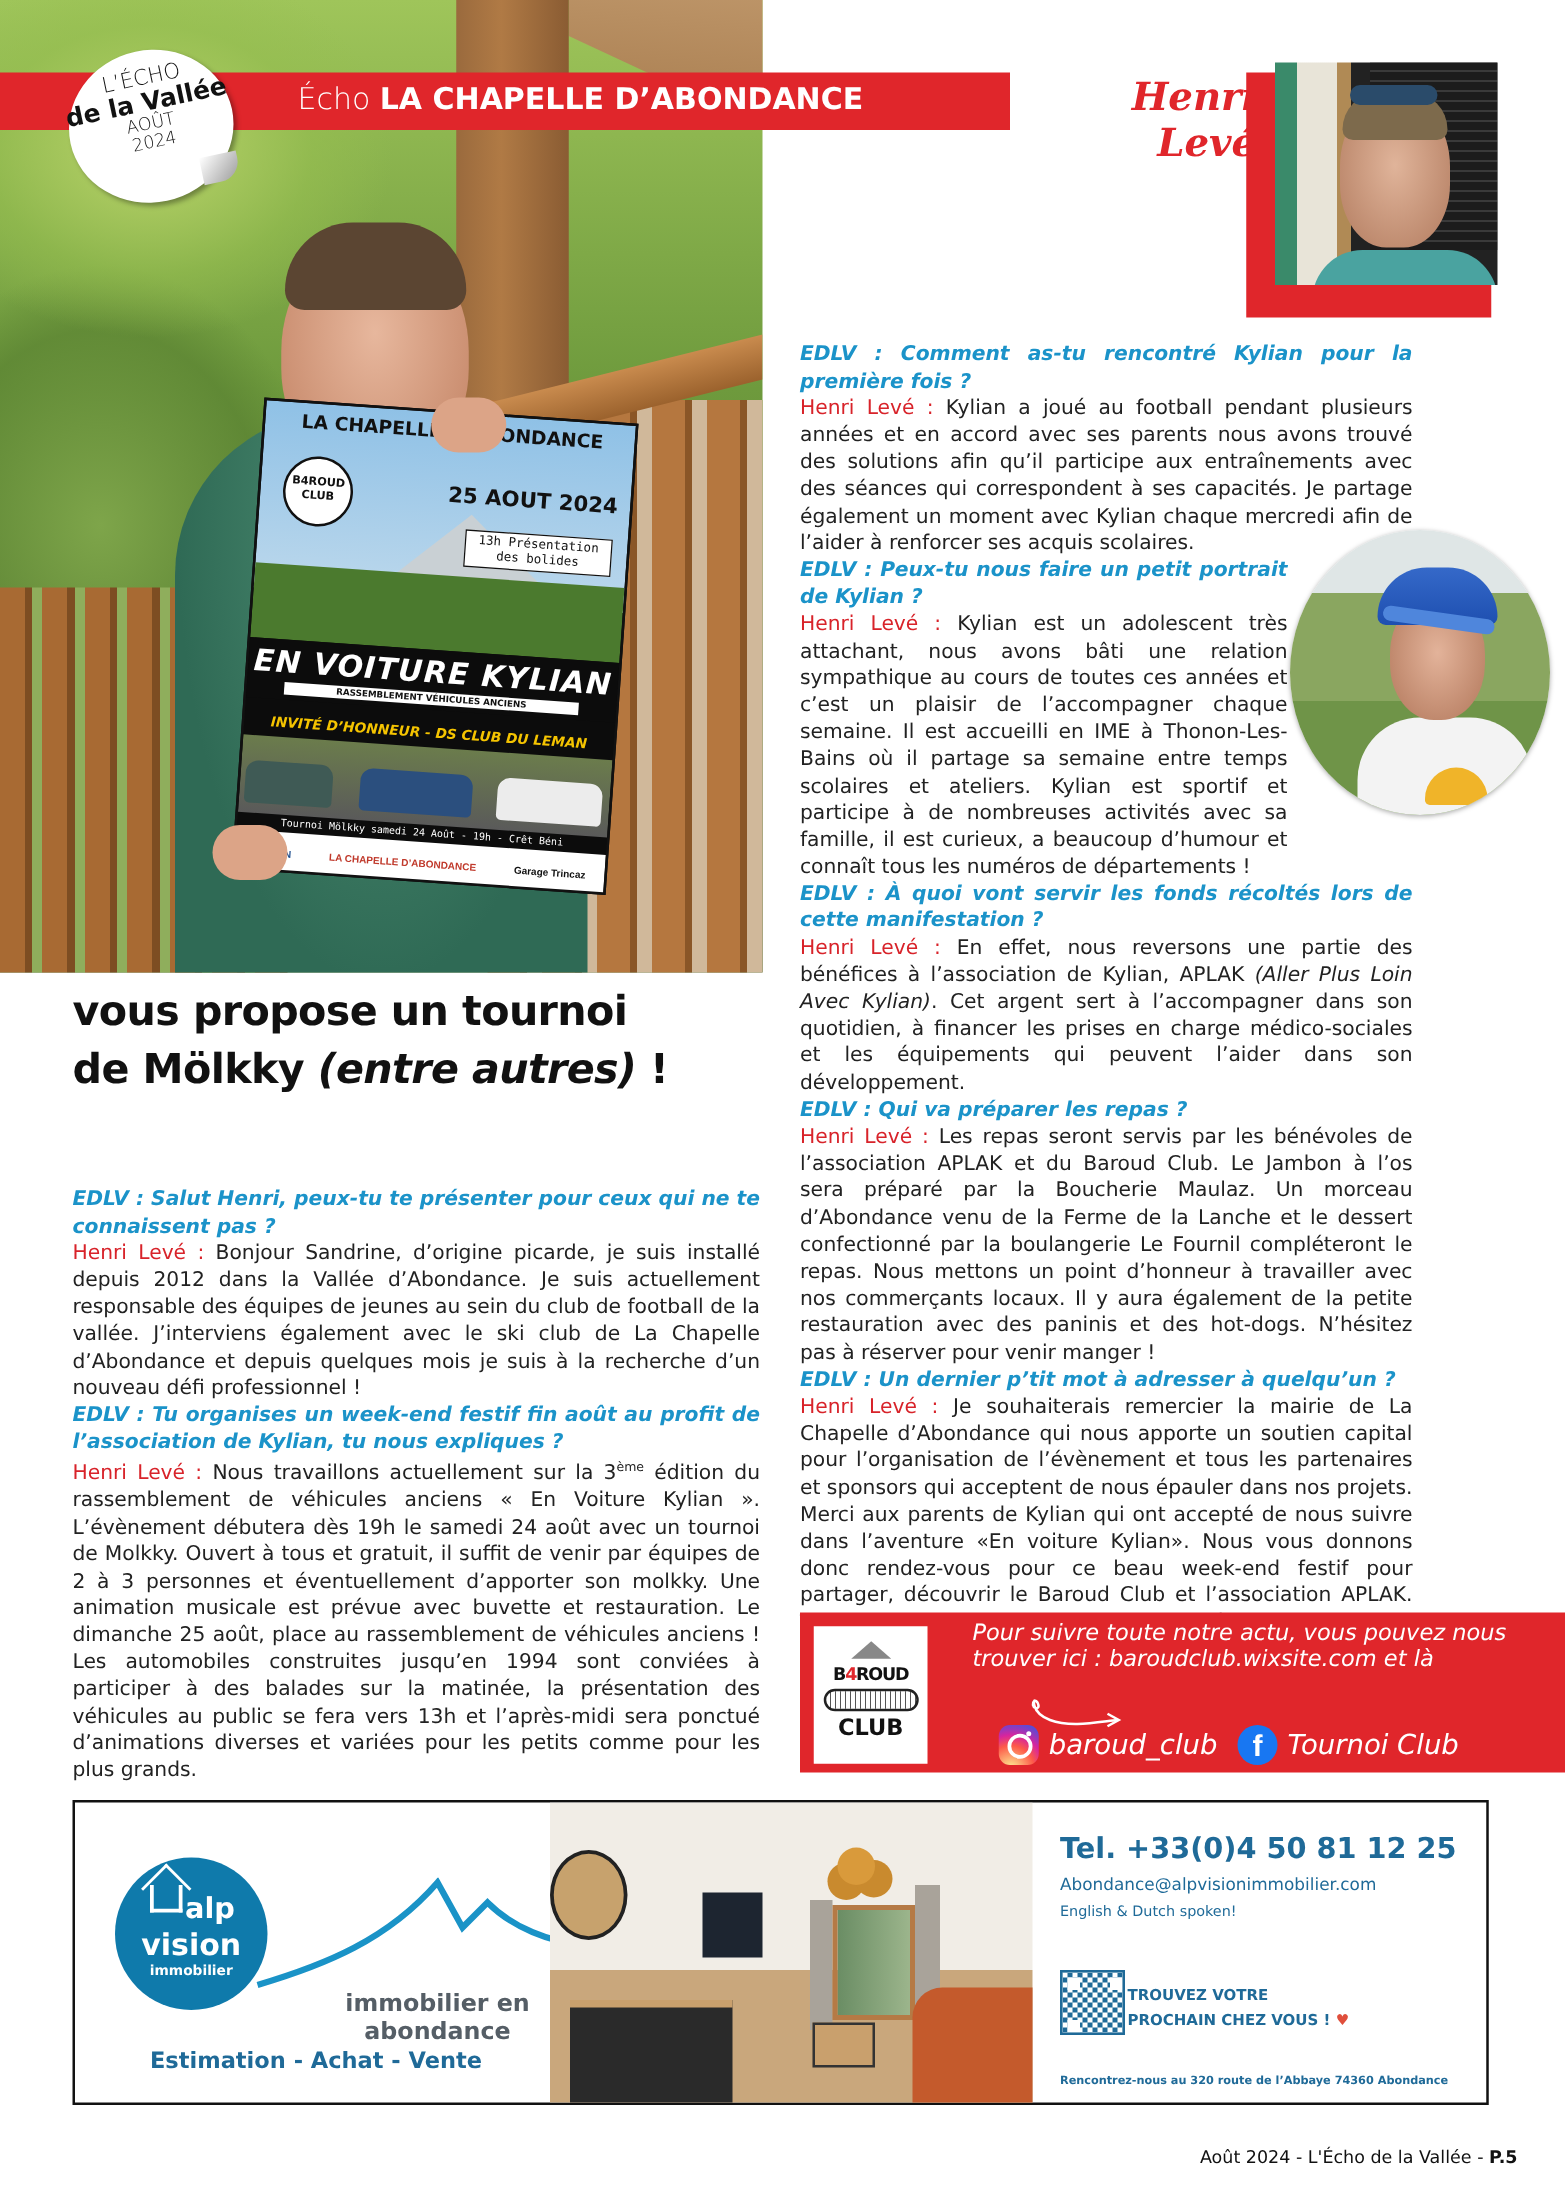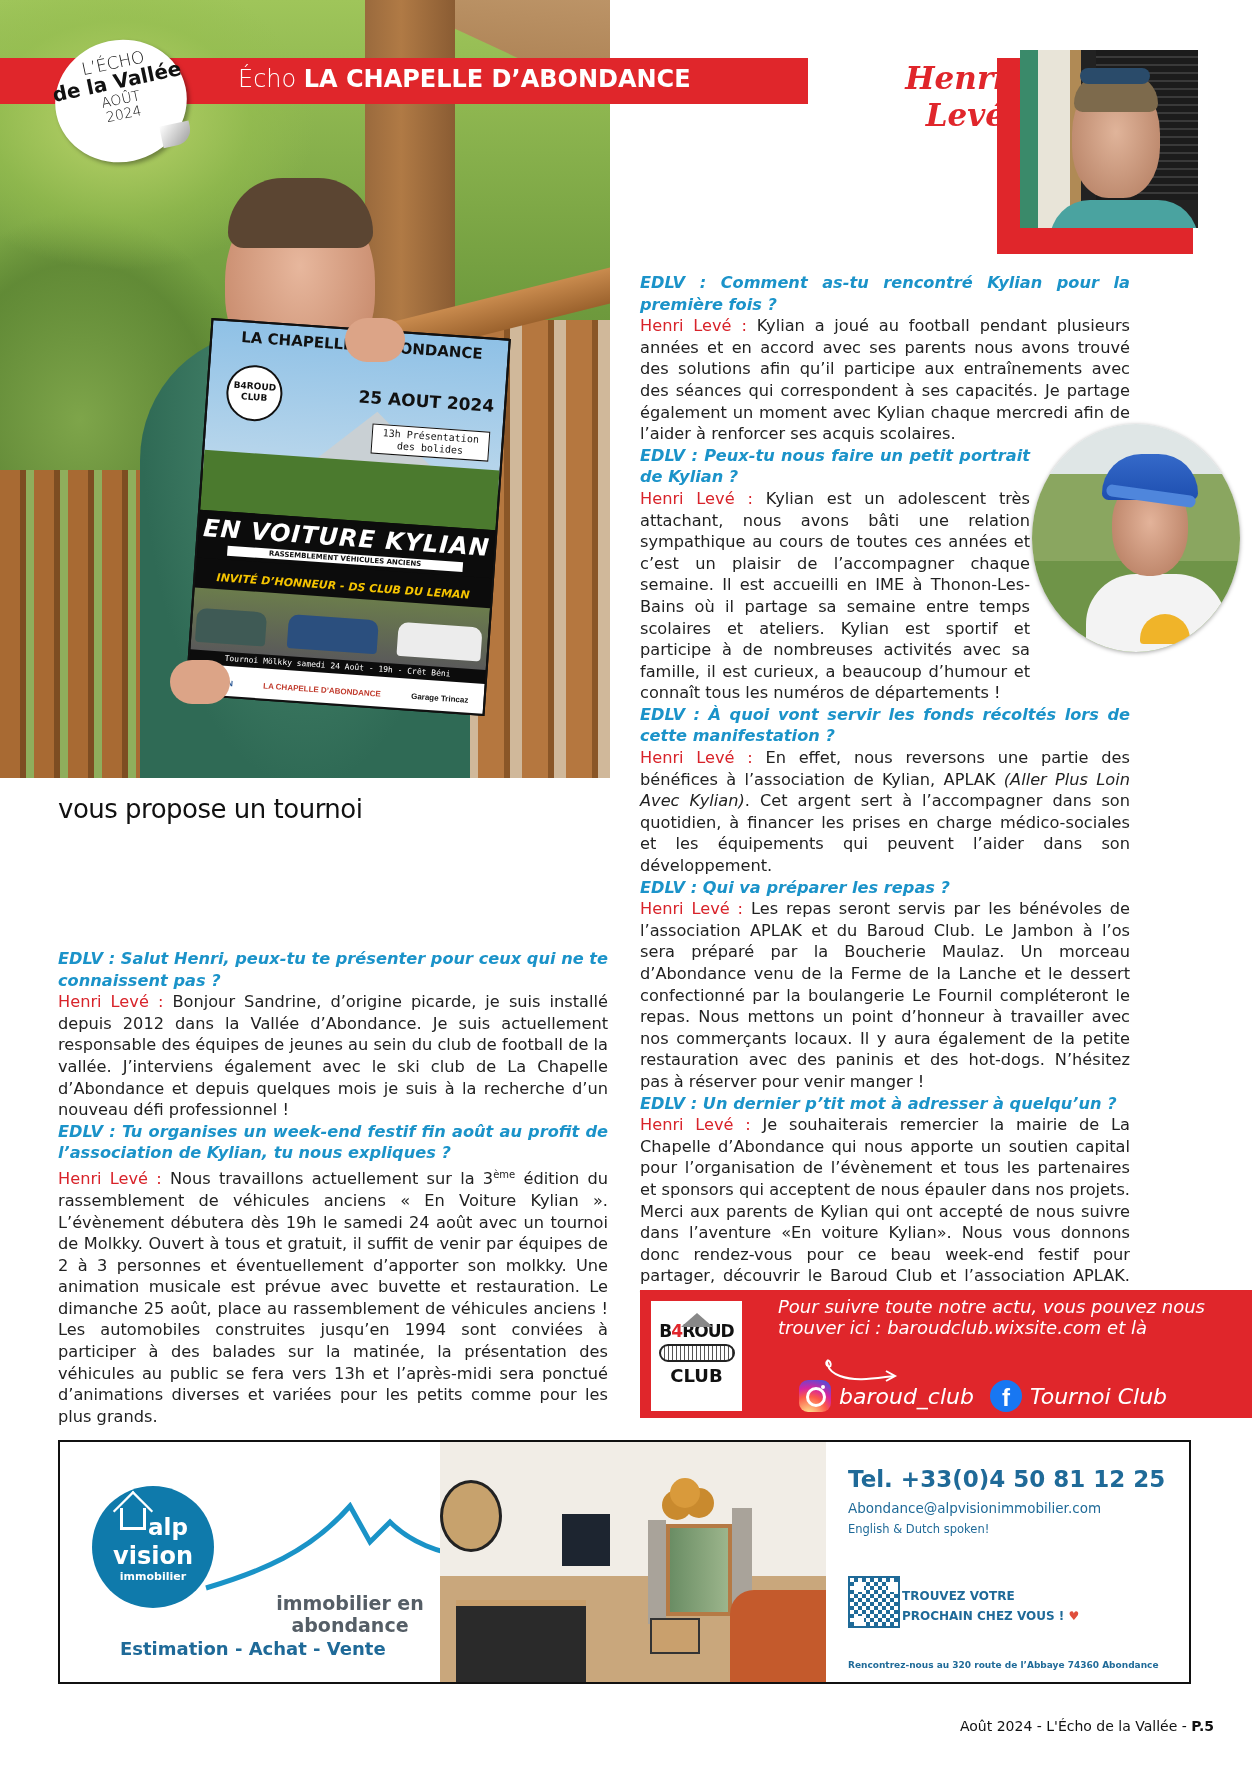--- a/index.html
+++ b/index.html
@@ -79,29 +79,29 @@
     background: linear-gradient(180deg,#dfe6e6 0 22%,#8aa660 22% 60%,#6f9448 60% 100%); }
   .kylian-photo .face { position: absolute; left: 80px; top: 54px; width: 76px; height: 98px; background: radial-gradient(ellipse at 50% 45%,#e3b39a,#b98064 85%); border-radius: 46%; }
   .kylian-photo .cap { position: absolute; left: 70px; top: 30px; width: 96px; height: 46px; background: linear-gradient(180deg,#3569c9,#1e4fb0); border-radius: 48px 48px 8px 8px; }
   .kylian-photo .brim { position: absolute; left: 74px; top: 66px; width: 90px; height: 12px; background: #4f86dc; border-radius: 6px; transform: rotate(8deg); }
   .kylian-photo .shirt { position: absolute; left: 54px; top: 150px; width: 140px; height: 80px; background: #f3f3f3; border-radius: 50px 50px 0 0; }
   .kylian-photo .print { position: absolute; left: 108px; top: 190px; width: 50px; height: 30px; background: #f0b429; border-radius: 26px 26px 4px 4px; }
 
   
   .headline { position: absolute; left: 58px; top: 786px; width: 560px; font-family: "DejaVu Sans", sans-serif; color: #111; }
   .headline .h1 { font-size: 41px; font-weight: normal; letter-spacing: 0.5px; line-height: 48px; }
-  .headline .h2 { font-size: 26px; font-weight: 400; line-height: 46px; letter-spacing: -0.5px; }
+  .headline .h2 { font-size: 33px; font-weight: 700; line-height: 46px; letter-spacing: -0.5px; }
   .headline .h2 i { font-style: italic; }
 
   .credit { font-style: italic; font-size: 11px; color: #444; margin-top: 4px; }
 
   
   .baroud-box { position: absolute; left: 640px; top: 1290px; width: 612px; height: 128px; background: #e0262b; }
   .baroud-logo { position: absolute; left: 11px; top: 11px; width: 91px; height: 110px; background: #fff; text-align: center; font-family: "DejaVu Sans", sans-serif; font-weight: bold; color: #111; }
-  .baroud-logo .l1 { display: block; font-size: 17px; margin-top: 20px; letter-spacing: -1px; }
+  .baroud-logo .l1 { display: block; font-size: 14px; margin-top: 31px; letter-spacing: -1px; }
   .baroud-logo .l1 .four { color: #e0262b; }
   .baroud-logo .grill { display: block; margin: 3px auto; width: 76px; height: 18px; border: 2px solid #222; border-radius: 9px; background: repeating-linear-gradient(90deg,#fff 0 3px,#555 3px 4px); }
   .baroud-logo .l2 { display: block; font-size: 18px; }
   .baroud-logo .mtn { position: absolute; left: 30px; top: 12px; width: 0; height: 0; border-left: 16px solid transparent; border-right: 16px solid transparent; border-bottom: 14px solid #888; }
   .baroud-text { position: absolute; left: 138px; top: 6px; width: 470px; font: italic 18px "DejaVu Sans", sans-serif; color: #fff; line-height: 21px; }
   .baroud-arrow { position: absolute; left: 180px; top: 66px; width: 80px; height: 28px; }
   .social { position: absolute; top: 90px; display: flex; align-items: center; gap: 8px; font: italic 22px "DejaVu Sans", sans-serif; color: #fff; }
   .social.insta { left: 140px; margin-left: 19px; }
   .social.fb { left: 350px; }
   .insta-icon { width: 32px; height: 32px; border-radius: 9px; background: radial-gradient(circle at 30% 110%,#fdf497 0%,#fd5949 45%,#d6249f 65%,#285AEB 100%); position: relative; }
@@ -252,20 +252,21 @@
   <p>
     <span class="q">EDLV : Un dernier p’tit mot à adresser à quelqu’un ?</span><br>
     <span class="who">Henri Levé :</span>
     <span>Je souhaiterais remercier la mairie de La Chapelle d’Abondance qui nous apporte un soutien capital pour l’organisation de l’évènement et tous les partenaires et sponsors qui acceptent de nous épauler dans nos projets. Merci aux parents de Kylian qui ont accepté de nous suivre dans l’aventure «En voiture Kylian». Nous vous donnons donc rendez-vous pour ce beau week-end festif pour partager, découvrir le Baroud Club et l’association APLAK. Toutes les infos son disponibles sur les réseaux et sur notre site.</span>
   </p>
   <p class="credit">(Sandrine Corbier/EDLV)</p>
 </div>
 
 <div class="headline">
   <div class="h2">vous propose un tournoi</div>
+  <div class="h2"><span>de Mölkky </span><i>(entre autres)</i><span> !</span></div>
 </div>
 
 <div class="left-col col-text">
   <p>
     <span class="q">EDLV : Salut Henri, peux-tu te présenter pour ceux qui ne te connaissent pas ?</span><br>
     <span class="who">Henri Levé :</span>
     <span>Bonjour Sandrine, d’origine picarde, je suis installé depuis 2012 dans la Vallée d’Abondance. Je suis actuellement responsable des équipes de jeunes au sein du club de football de la vallée. J’interviens également avec le ski club de La Chapelle d’Abondance et depuis quelques mois je suis à la recherche d’un nouveau défi professionnel !</span>
   </p>
   <p>
     <span class="q">EDLV : Tu organises un week-end festif fin août au profit de l’association de Kylian, tu nous expliques ?</span><br>

